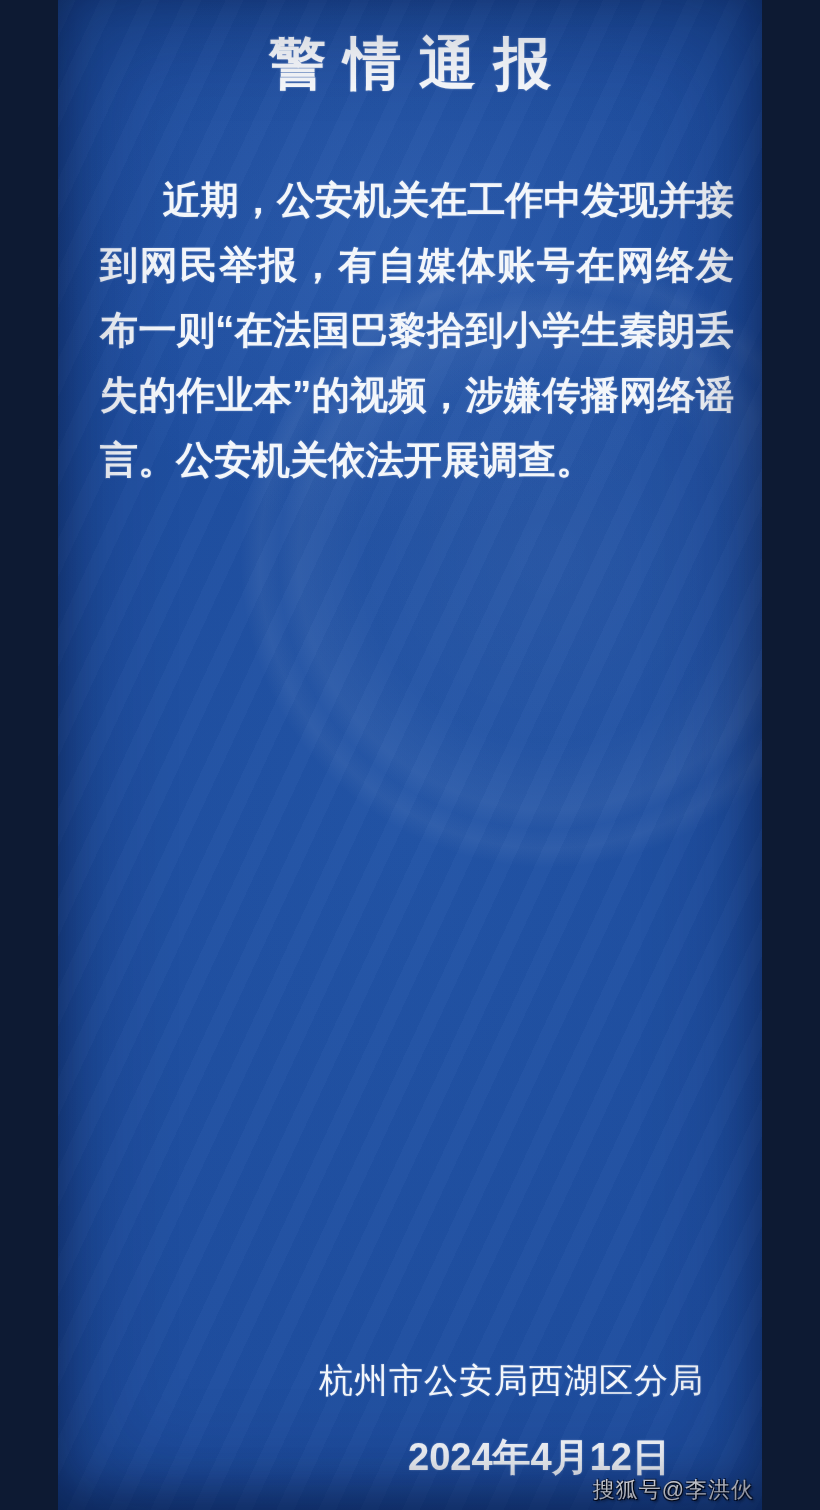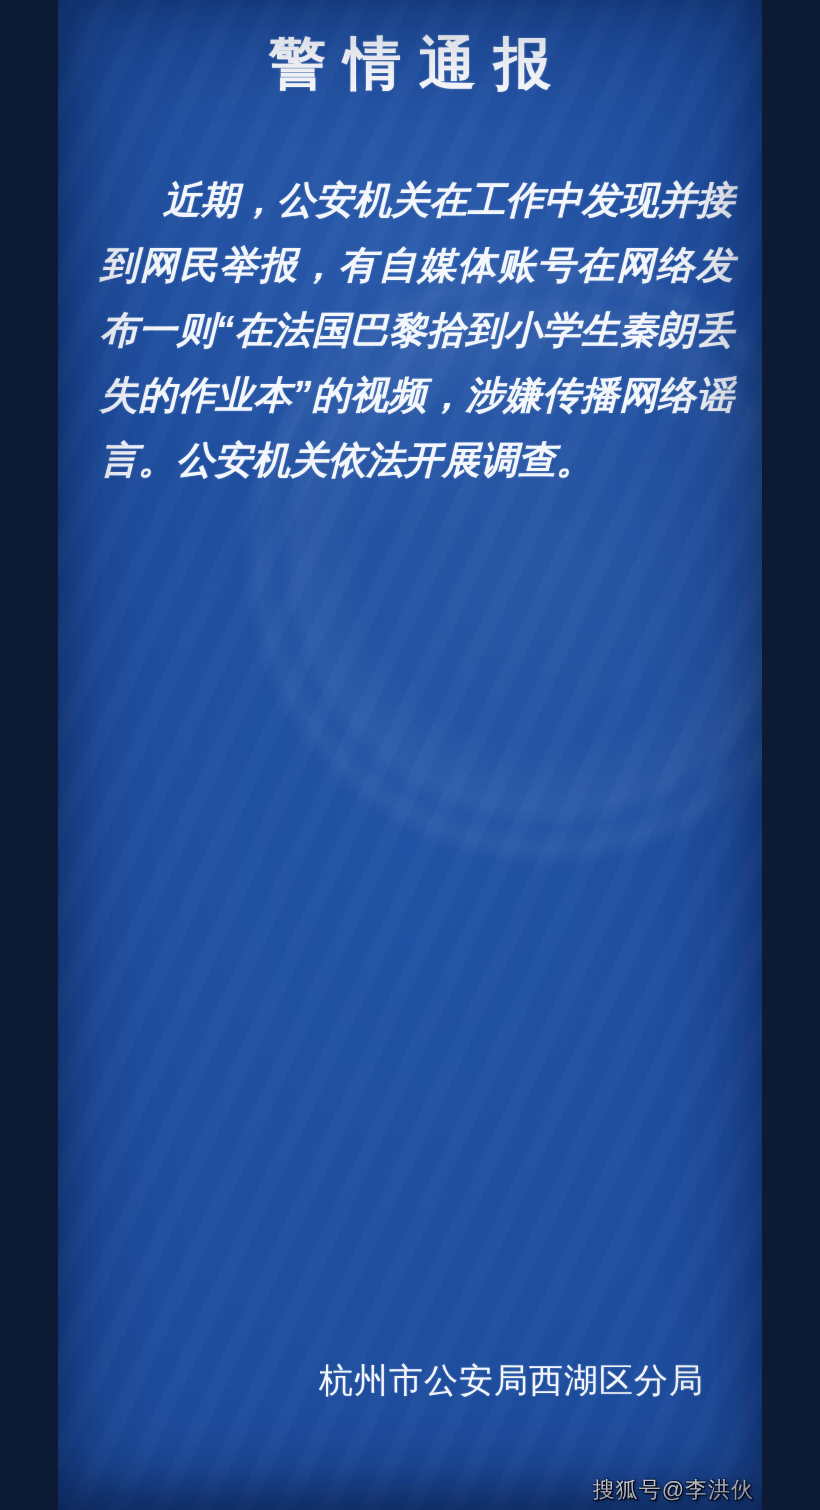--- a/index.html
+++ b/index.html
@@ -53,21 +53,21 @@
   .content {
     position: absolute; top: 168px; left: 42px; right: 28px;
     color: #f3f6fa;
     font-size: 38px;
     font-weight: bold;
     line-height: 65px;
     text-align: justify;
     text-justify: inter-ideograph;
     text-shadow: 0 0 2px rgba(210,225,255,0.45);
   }
-  .content p { margin: 0 0 5px 0; text-indent: 1.65em; font-style: italic; }
+  .content p { margin: 0 0 5px 0; text-indent: 1.65em; }
   .signature {
     position: absolute; top: 1358px; right: 58px;
     color: #f3f6fa; font-size: 34px; font-weight: normal;
     letter-spacing: 1px;
     text-shadow: 0 0 2px rgba(210,225,255,0.45);
   }
   .date {
     position: absolute; top: 1432px; right: 92px;
     color: #f3f6fa; font-size: 38px; font-weight: bold;
     text-shadow: 0 0 2px rgba(210,225,255,0.45);
@@ -91,17 +91,18 @@
   <div class="texture"></div>
 
   <div class="title">警情通报</div>
 
   <div class="content">
     <p>近期，公安机关在工作中发现并接到网民举报，有自媒体账号在网络发布一则“在法国巴黎拾到小学生秦朗丢失的作业本”的视频，涉嫌传播网络谣言。公安机关依法开展调查。</p>
   </div>
 
   <div class="signature">杭州市公安局西湖区分局</div>
 
+  <div class="date">2024年4月12日</div>
 
   <div class="watermark">搜狐号@李洪伙</div>
 
   <div class="vignette"></div>
 </div>
 
 </body></html>

